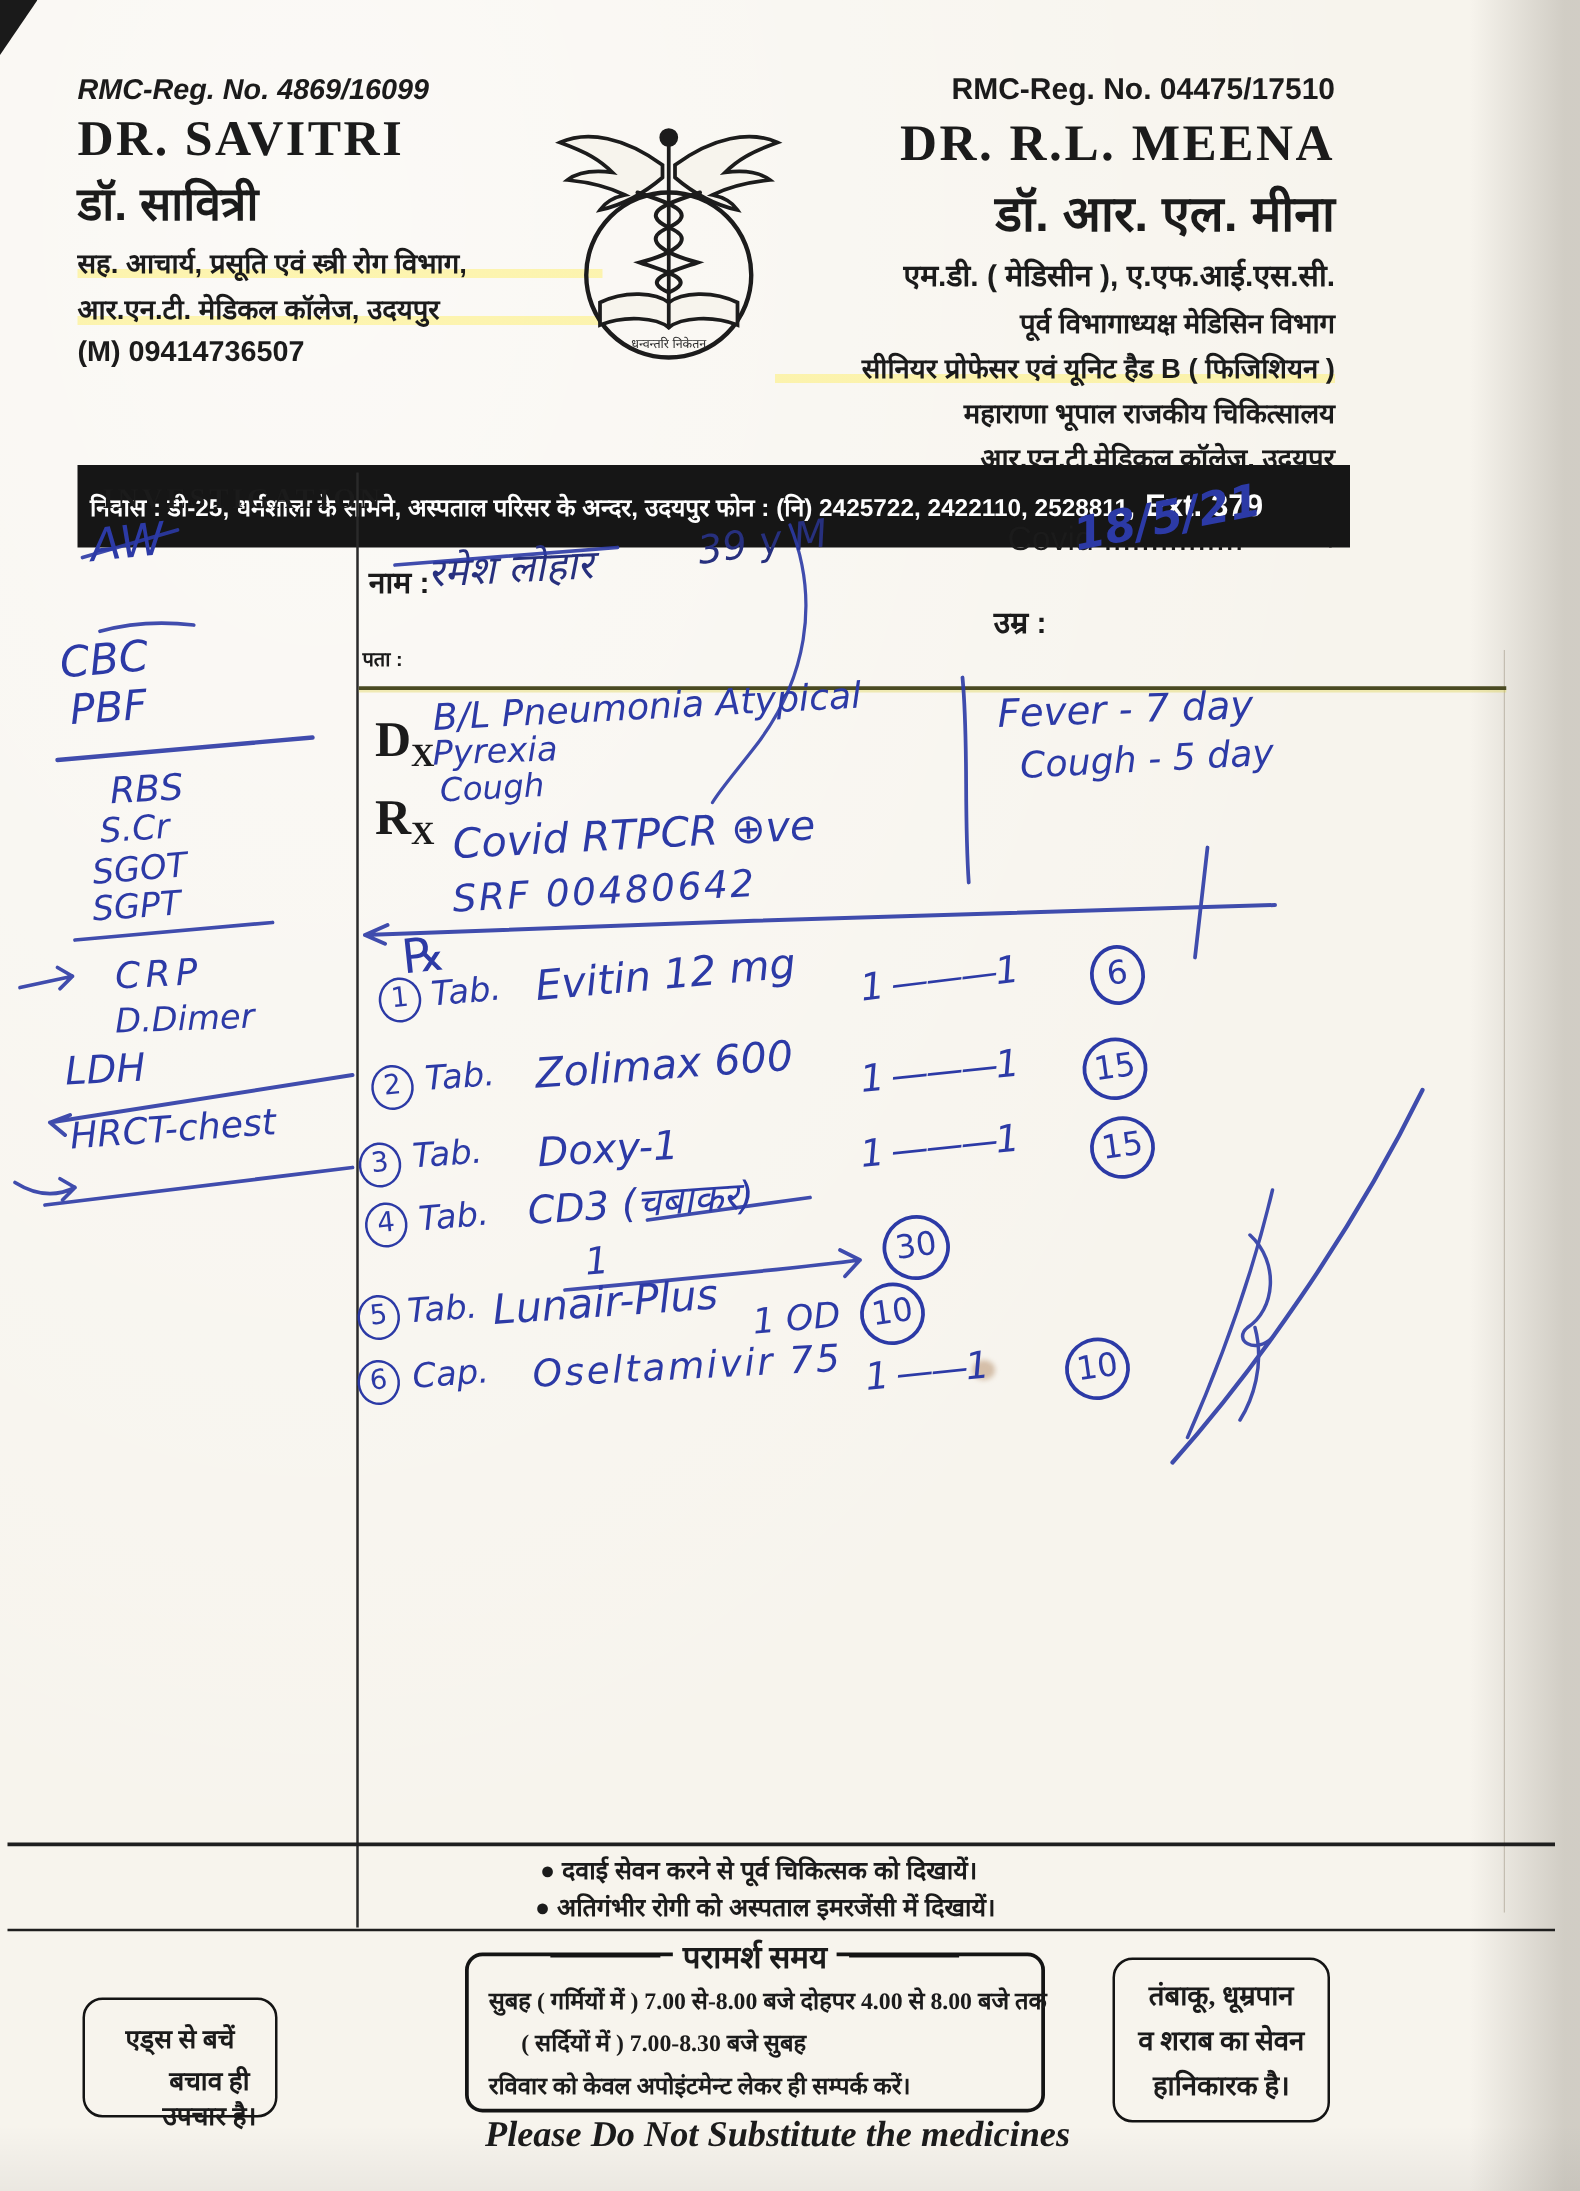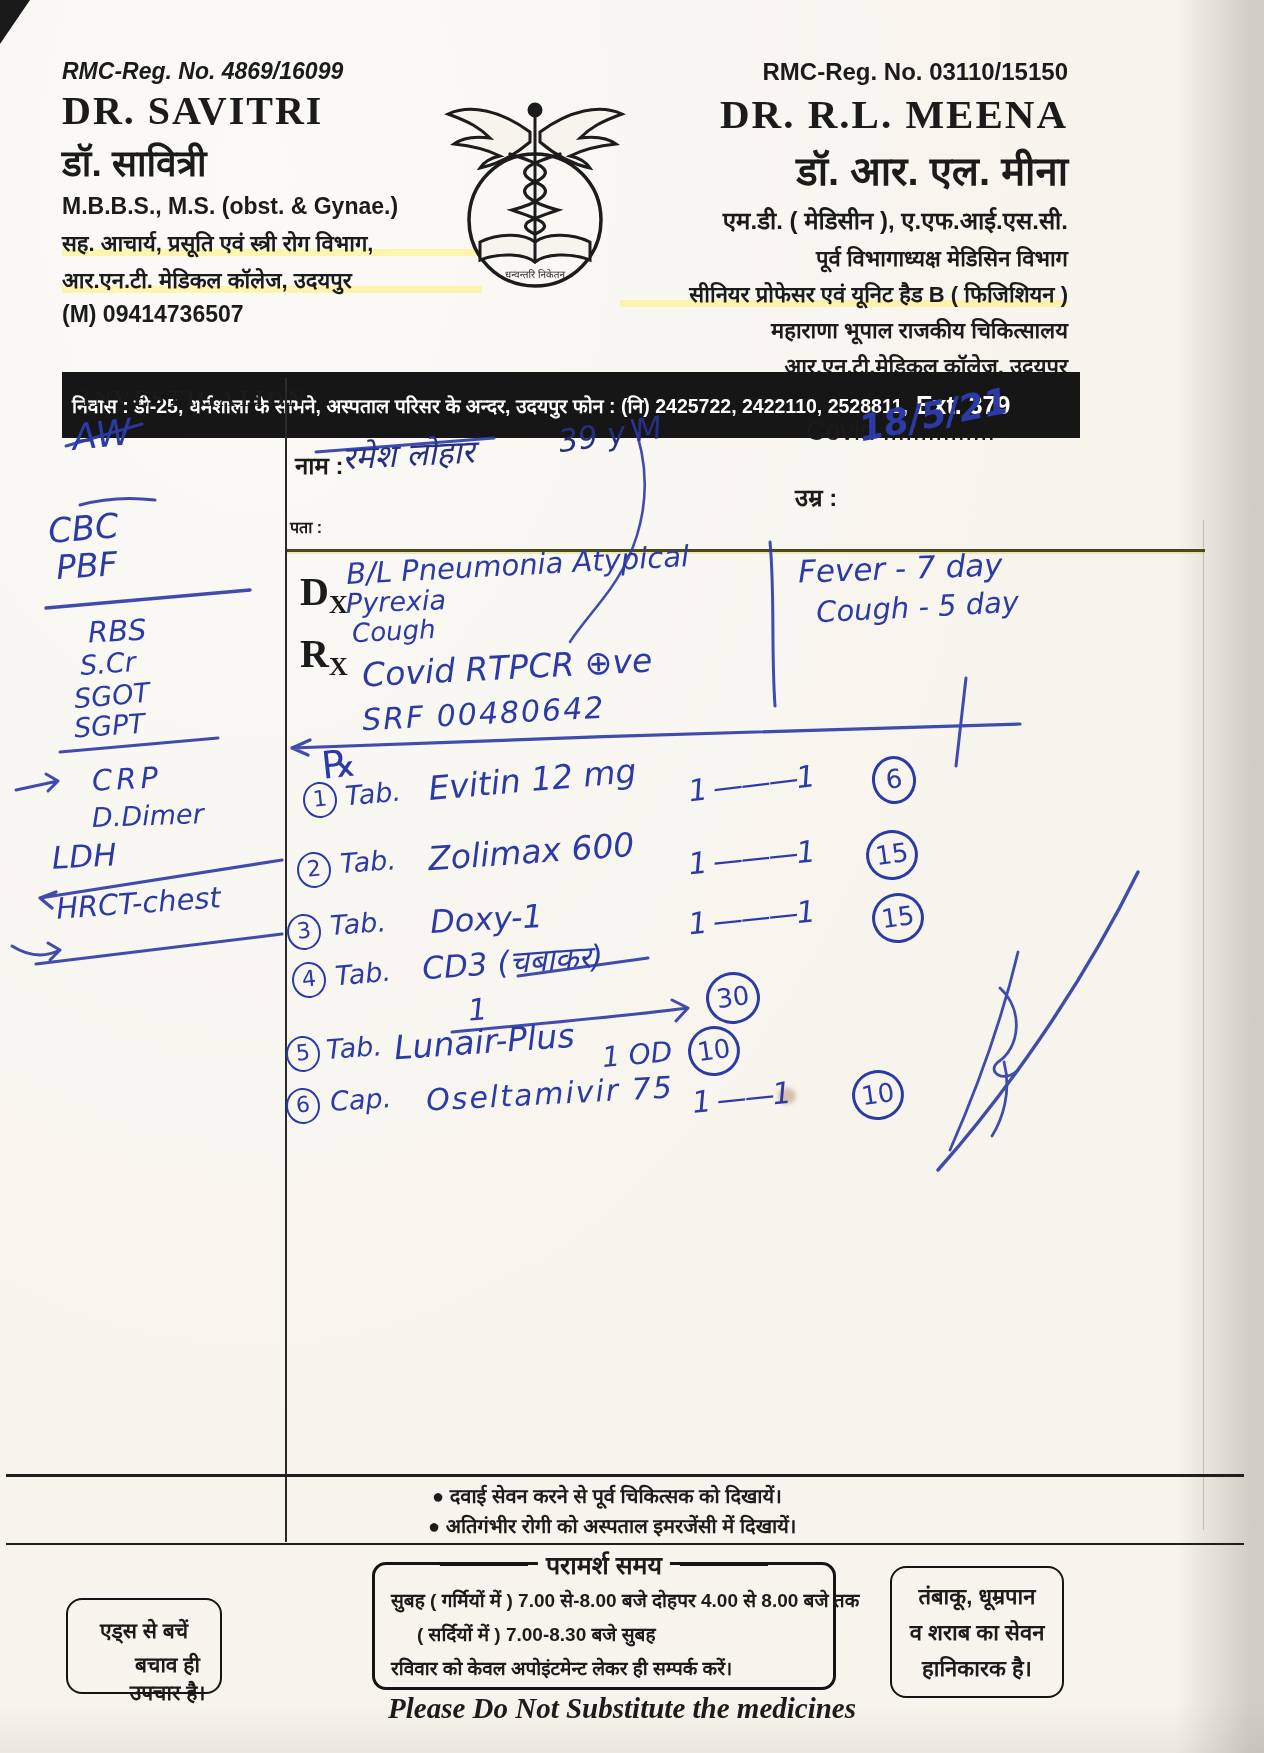--- a/index.html
+++ b/index.html
@@ -16,41 +16,40 @@
   .hi{font-weight:700;}
   .ink{color:#2c3aa6;font-family:"DejaVu Sans",sans-serif;font-style:italic;white-space:nowrap;}
   .ink2{color:#27307e;}
   svg.strokes{position:absolute;left:0;top:0;pointer-events:none;}
   .bar{background:#161616;color:#fdfdfd;display:flex;align-items:center;}
   .circ{display:inline-block;border:3px solid #2c3aa6;border-radius:50%;text-align:center;
         font-style:normal;transform:rotate(-8deg);}
   .ncirc{display:inline-block;border:2.5px solid #2c3aa6;border-radius:50%;width:30px;height:32px;
          line-height:30px;text-align:center;font-style:normal;transform:rotate(-6deg);}
   .hl{background:linear-gradient(transparent 72%, rgba(255,238,90,.45) 72%, rgba(255,238,90,.45) 96%, transparent 96%);}
-  .box{border:3px solid #141414;border-radius:16px;}
+  .box{border:3px solid #141414;border-radius:16px;font-family:Liberation Serif, serif;}
   .corner{position:absolute;left:0;top:0;width:30px;height:44px;background:#1a1a1a;
           clip-path:polygon(0 0,100% 0,0 100%);}
   .stain{position:absolute;border-radius:50%;filter:blur(2px);}
   .consult-title{position:absolute;display:flex;align-items:center;gap:10px;font-weight:700;}
   .consult-title::before,.consult-title::after{content:"";display:block;width:88px;height:3px;background:#141414;}
 </style>
 </head>
 <body>
 
 <div class="page">
 
   <div class="corner"></div>
   <div class="abs stain" style="left:778px;top:1088px;width:18px;height:16px;background:rgba(150,92,40,.35);"></div>
   <div class="abs" style="left:1203px;top:520px;width:1px;height:1010px;background:rgba(140,130,110,.4);"></div>
 
   <div class="abs" style="left:62px;top:58px;width:420px;">
     <div class="b i" style="font-size:23px;">RMC-Reg. No. 4869/16099</div>
     <div class="serif b" style="font-size:40px;letter-spacing:2px;margin-top:2px;">DR.  SAVITRI</div>
     <div class="hi" style="font-size:37px;margin-top:2px;">डॉ. सावित्री</div>
-    <div class="b" style="font-size:23px;margin-top:6px;">M.B.B.S., M.S. (obst. &amp; Gynae.)</div>
     <div class="hi hl" style="font-size:22px;margin-top:7px;">सह. आचार्य, प्रसूति एवं स्त्री रोग विभाग,</div>
     <div class="hi hl" style="font-size:22px;margin-top:7px;">आर.एन.टी. मेडिकल कॉलेज, उदयपुर</div>
     <div class="b" style="font-size:23px;margin-top:7px;">(M) 09414736507</div>
   </div>
 
   <svg class="abs" style="left:440px;top:92px;" width="190" height="205" viewBox="0 0 190 205">
     <g fill="none" stroke="#1c1c1c" stroke-width="3" stroke-linecap="round">
       <circle cx="95" cy="128" r="66" stroke-width="3.5"></circle>
 
       <circle cx="95" cy="18" r="6" fill="#1c1c1c"></circle>
@@ -62,21 +61,21 @@
       <path d="M70,62 C95,70 120,78 95,90 C70,100 95,112 118,118 C95,126 72,132 95,142" stroke-width="3.2"></path>
       <path d="M120,62 C95,70 70,78 95,90 C120,100 95,112 72,118 C95,126 118,132 95,142" stroke-width="3.2"></path>
 
       <path d="M40,150 C60,140 85,142 95,150 C105,142 130,140 150,150 L150,168 C130,160 105,162 95,170 C85,162 60,160 40,168 Z" fill="#f7f4ed"></path>
       <line x1="95" y1="150" x2="95" y2="170"></line>
     </g>
     <text x="95" y="186" text-anchor="middle" font-size="10" fill="#2a2a2a">धन्वन्तरि निकेतन</text>
   </svg>
 
   <div class="abs" style="left:620px;top:58px;width:448px;text-align:right;">
-    <div class="b" style="font-size:24px;">RMC-Reg. No. 03110/15150</div>
+    <div class="b" style="font-size:24px;">RMC-Reg. No. 04475/17510</div>
     <div class="serif b" style="font-size:41px;letter-spacing:2px;margin-top:4px;">DR.  R.L.  MEENA</div>
     <div class="hi" style="font-size:40px;margin-top:4px;">डॉ. आर. एल. मीना</div>
     <div class="hi" style="font-size:24px;margin-top:6px;">एम.डी. ( मेडिसीन ), ए.एफ.आई.एस.सी.</div>
     <div class="hi" style="font-size:22px;margin-top:6px;">पूर्व विभागाध्यक्ष मेडिसिन विभाग</div>
     <div class="hi hl" style="font-size:22px;margin-top:6px;">सीनियर प्रोफेसर एवं यूनिट हैड B ( फिजिशियन )</div>
     <div class="hi" style="font-size:22px;margin-top:6px;">महाराणा भूपाल राजकीय चिकित्सालय</div>
     <div class="hi hl" style="font-size:22px;margin-top:6px;">आर.एन.टी.मेडिकल कॉलेज, उदयपुर</div>
     <div class="b" style="font-size:23px;margin-top:6px;">(M) 9414736511, (H) 0294-2528811, Ext. 265-269,</div>
   </div>
 

